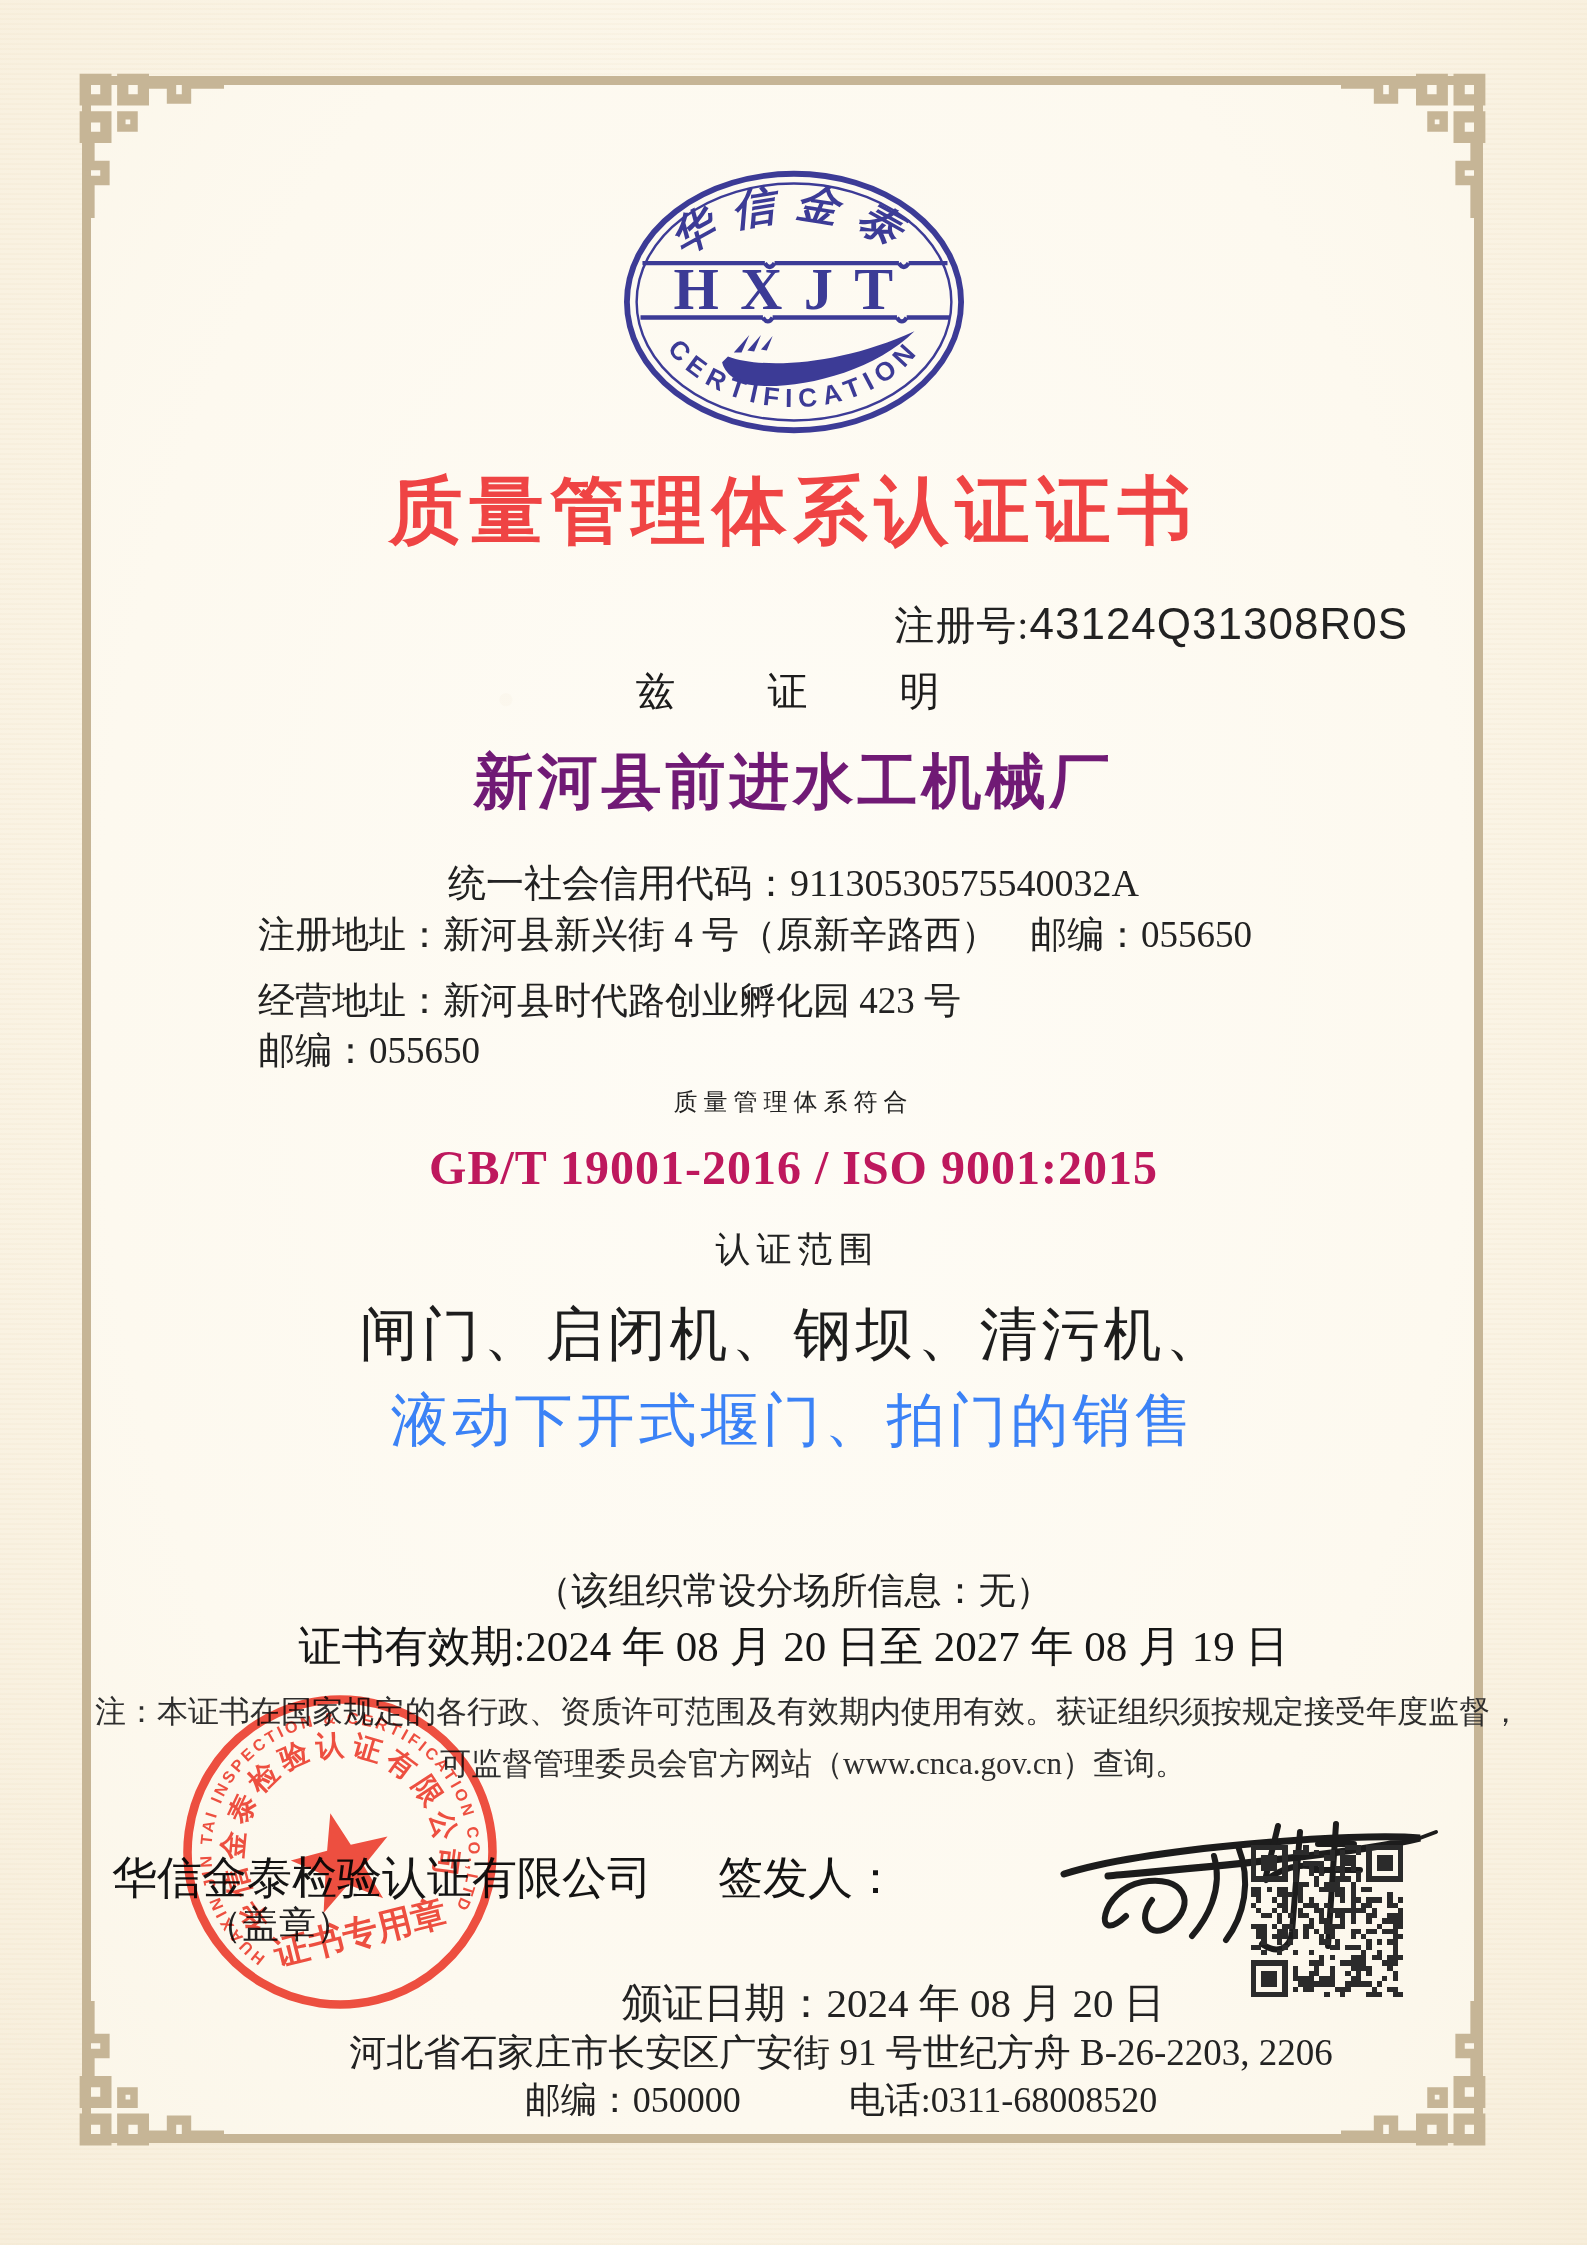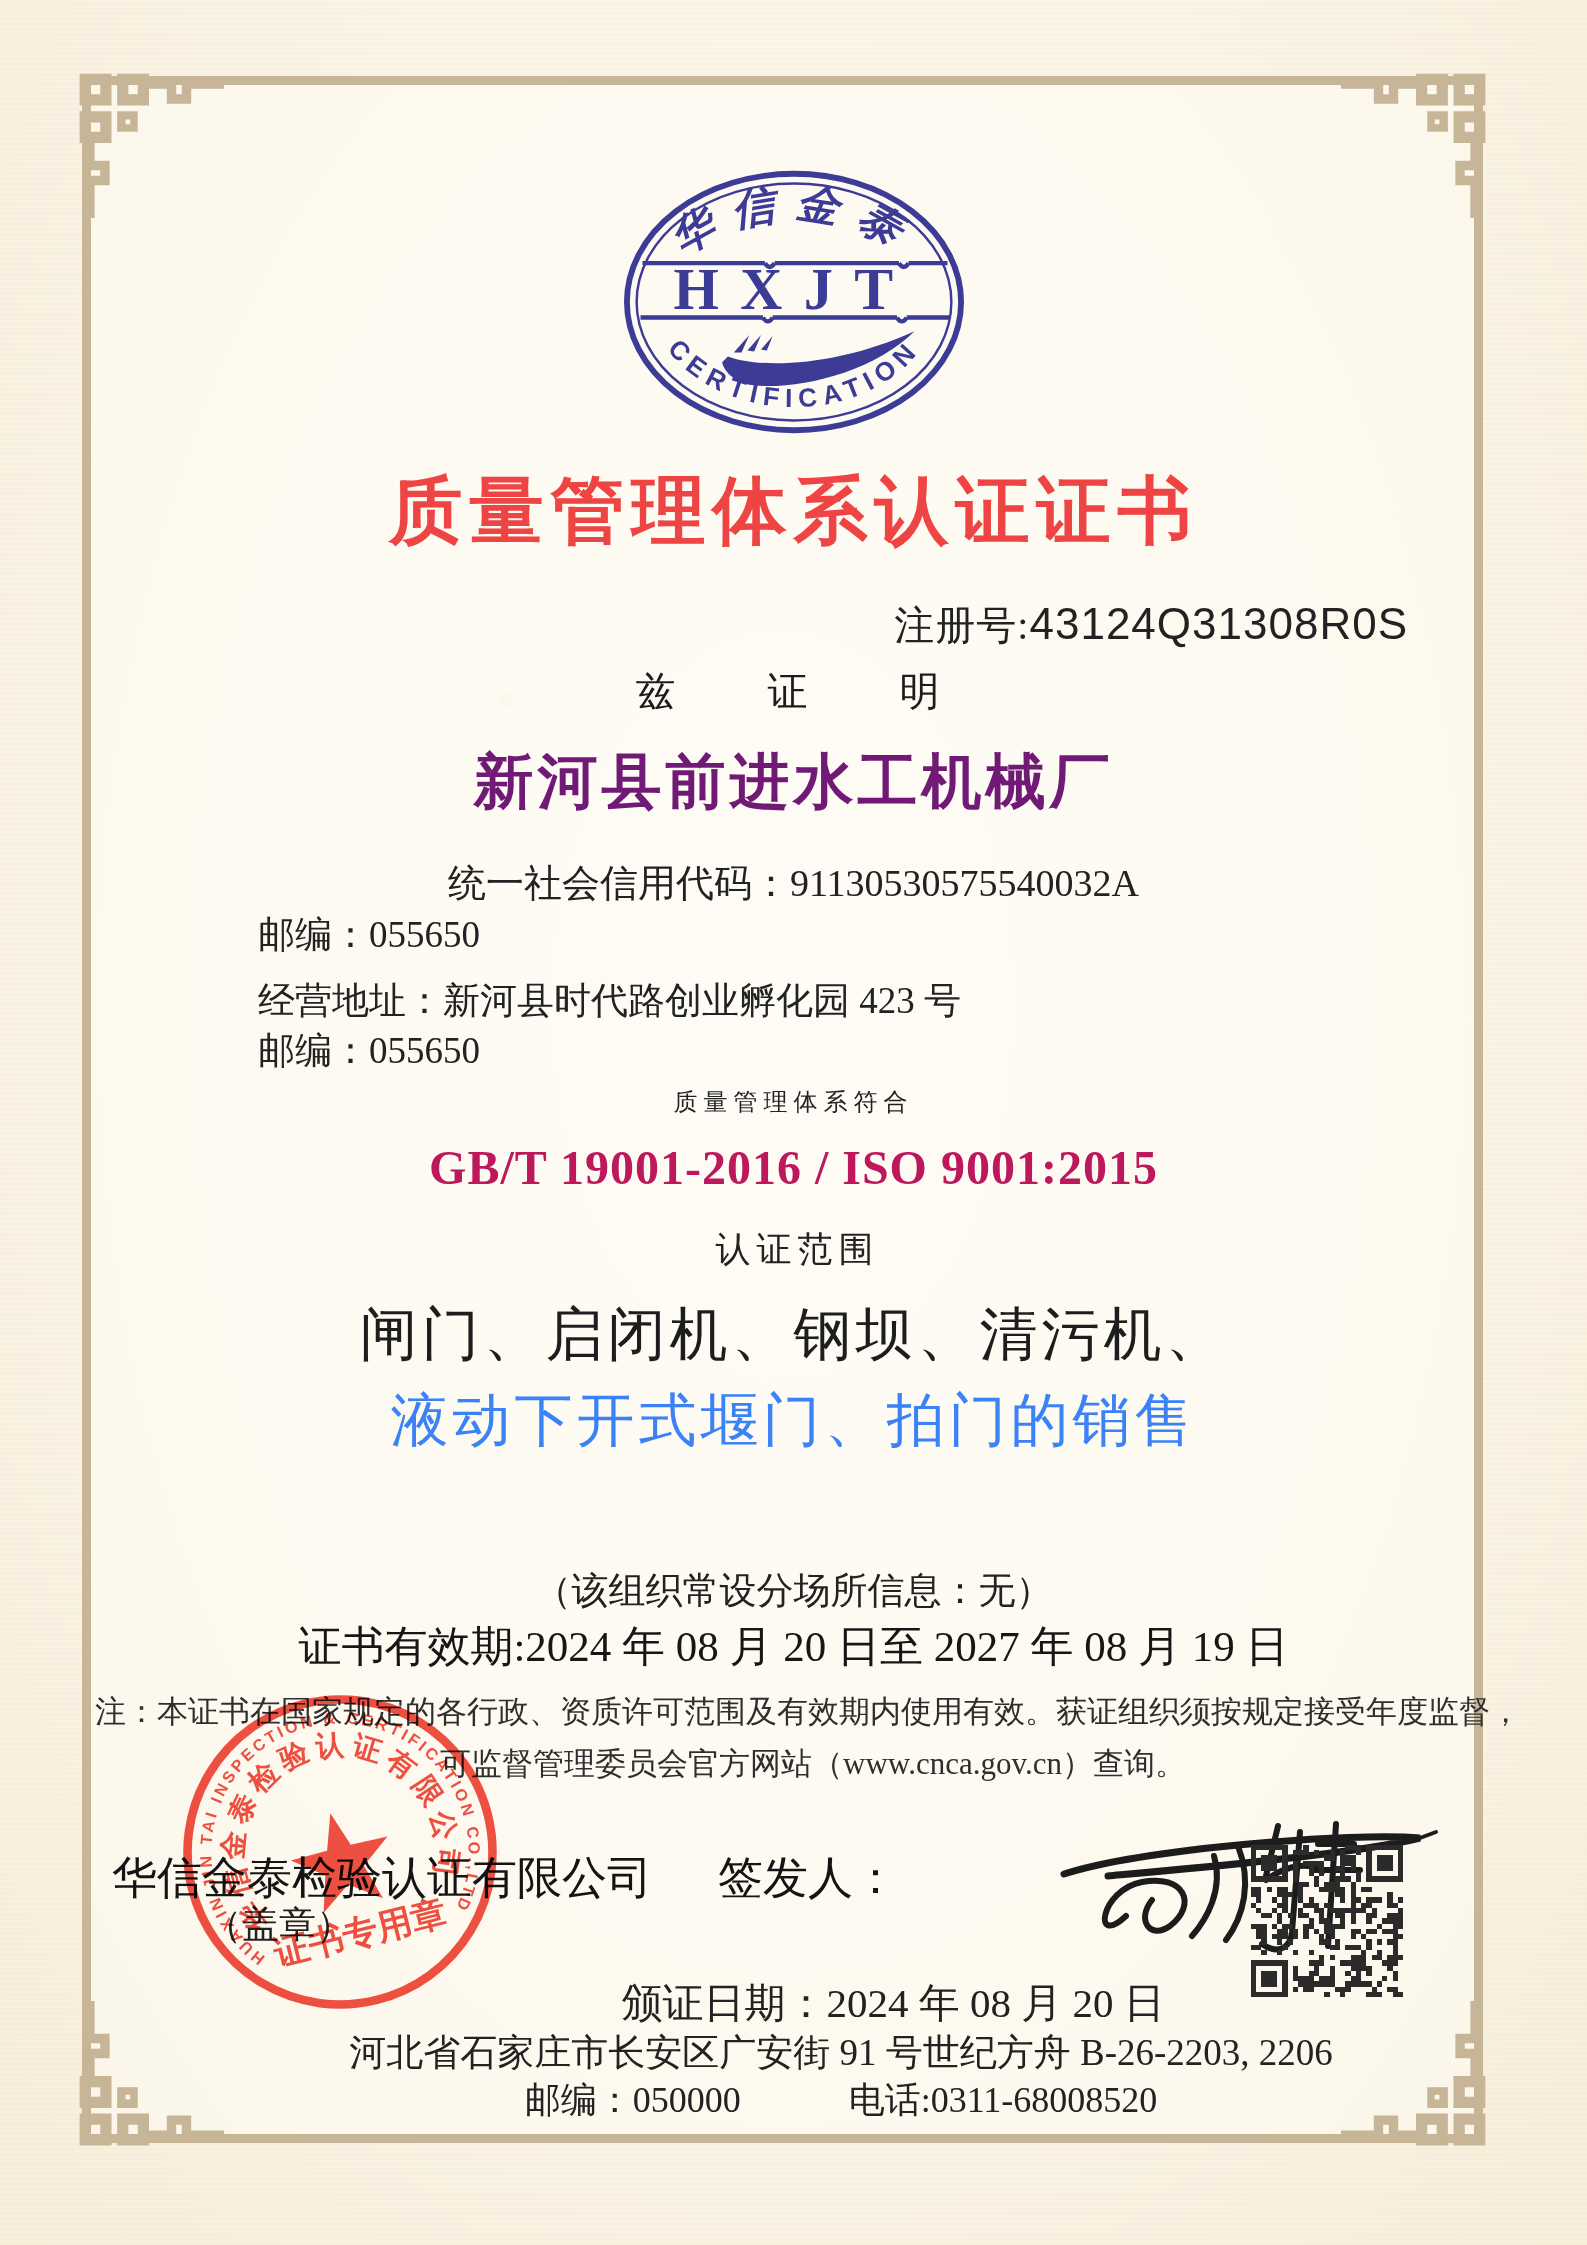--- a/index.html
+++ b/index.html
@@ -154,20 +154,23 @@
   <span>注册号:</span><span class="num">43124Q31308R0S</span>
 </div>
 <div class="abs center certify">兹 证 明</div>
 <div class="abs center company">新河县前进水工机械厂</div>
 <div class="abs center credit">
   <span>统一社会信用代码：</span><span>91130530575540032A</span>
 </div>
 
 <div class="abs addr-row addr-a">
   <span>
+    <span>注册地址：</span><span>新河县新兴街 4 号（原新辛路西）</span>
+  </span>
+  <span>
     <span>邮编：</span><span>055650</span>
   </span>
 </div>
 <div class="abs addr-row addr-b">
   <span>
     <span>经营地址：</span><span>新河县时代路创业孵化园 423 号</span>
   </span>
   <span>
     <span>邮编：</span><span>055650</span>
   </span>

